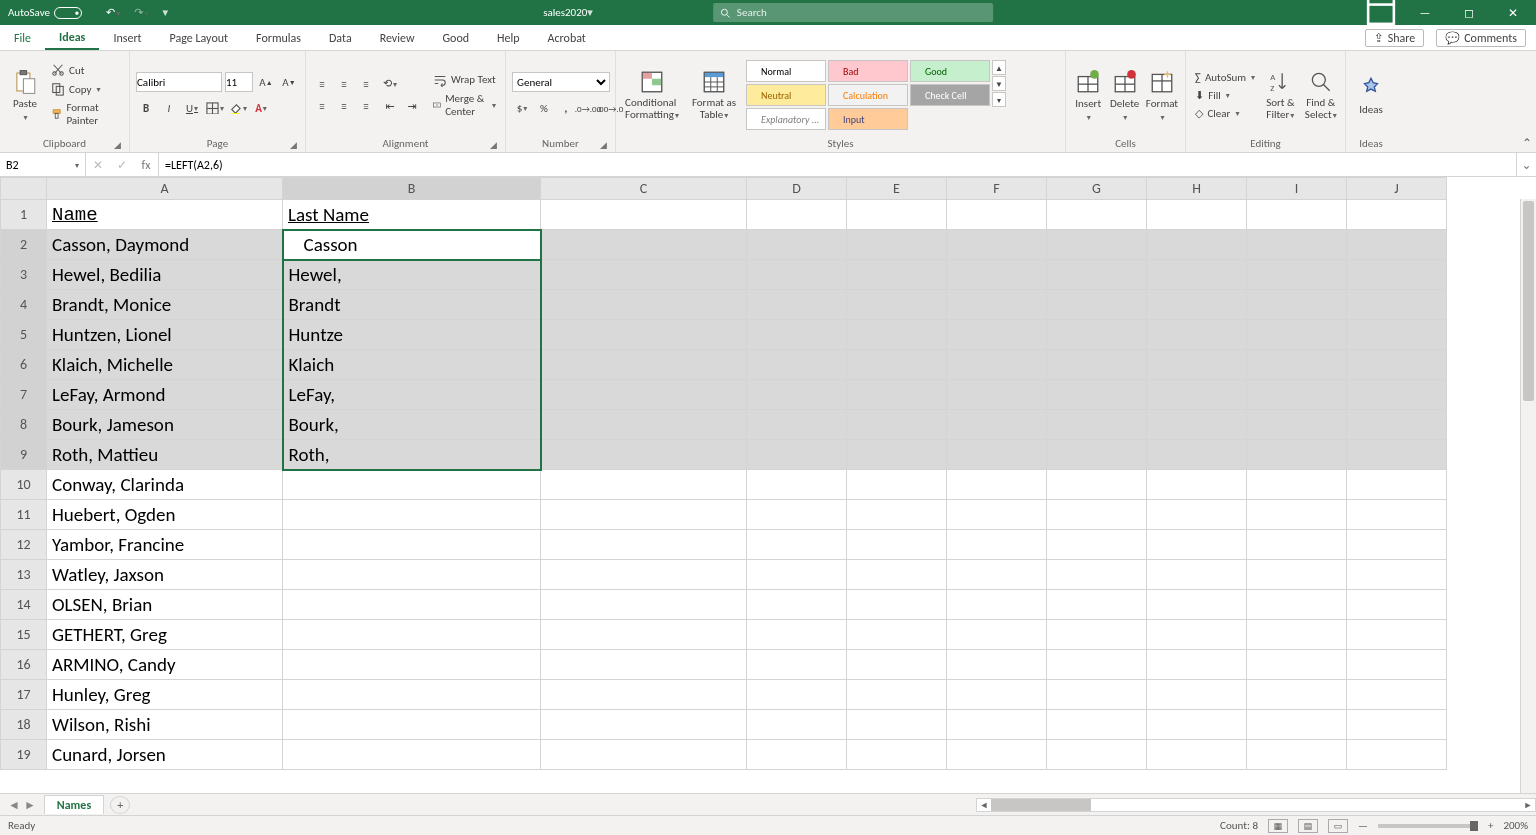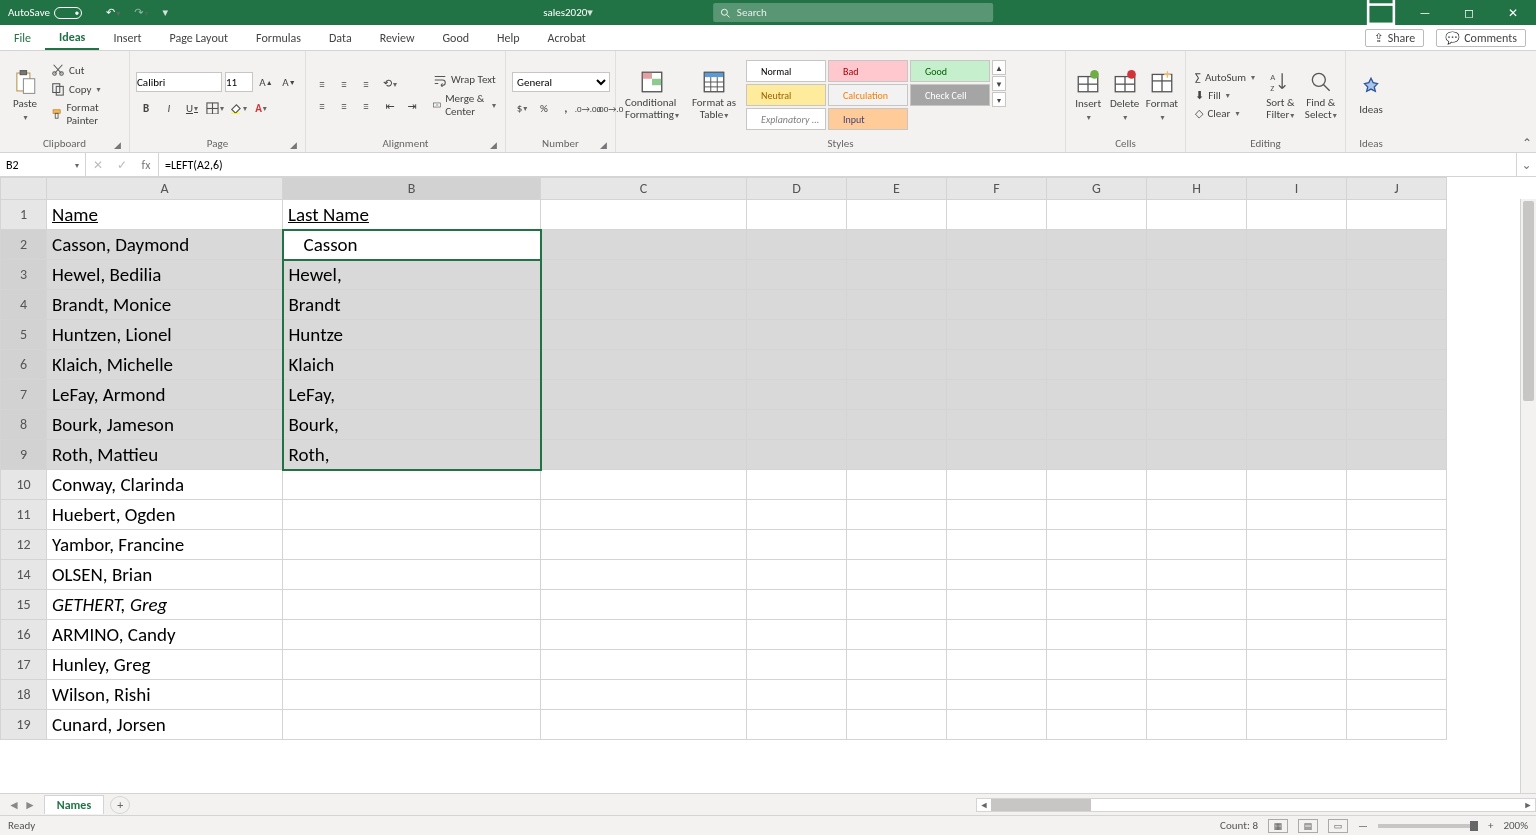--- a/index.html
+++ b/index.html
@@ -449,21 +449,21 @@
             <th style="width: 100px;">F</th>
             <th style="width: 100px;">G</th>
             <th style="width: 100px;">H</th>
             <th style="width: 100px;">I</th>
             <th style="width: 100px;">J</th>
           </tr>
         </thead>
         <tbody>
           <tr>
             <th class="rowhdr">1</th>
-            <td class="headerCell" style="width: 236px;">Name</td>
+            <td class="headerCell" style="width: 236px; font-family: Liberation Mono, monospace;">Name</td>
             <td class="headerCell" style="width: 258px;">Last Name</td>
             <td style="width: 206px;"></td>
             <td style="width: 100px;"></td>
             <td style="width: 100px;"></td>
             <td style="width: 100px;"></td>
             <td style="width: 100px;"></td>
             <td style="width: 100px;"></td>
             <td style="width: 100px;"></td>
             <td style="width: 100px;"></td>
           </tr>
@@ -604,35 +604,48 @@
             <td style="width: 206px;"></td>
             <td style="width: 100px;"></td>
             <td style="width: 100px;"></td>
             <td style="width: 100px;"></td>
             <td style="width: 100px;"></td>
             <td style="width: 100px;"></td>
             <td style="width: 100px;"></td>
             <td style="width: 100px;"></td>
           </tr>
           <tr>
+            <th class="rowhdr">13</th>
+            <td style="width: 236px;">Watley, Jaxson</td>
+            <td style="width: 258px;"></td>
+            <td style="width: 206px;"></td>
+            <td style="width: 100px;"></td>
+            <td style="width: 100px;"></td>
+            <td style="width: 100px;"></td>
+            <td style="width: 100px;"></td>
+            <td style="width: 100px;"></td>
+            <td style="width: 100px;"></td>
+            <td style="width: 100px;"></td>
+          </tr>
+          <tr>
             <th class="rowhdr">14</th>
             <td style="width: 236px;">OLSEN, Brian</td>
             <td style="width: 258px;"></td>
             <td style="width: 206px;"></td>
             <td style="width: 100px;"></td>
             <td style="width: 100px;"></td>
             <td style="width: 100px;"></td>
             <td style="width: 100px;"></td>
             <td style="width: 100px;"></td>
             <td style="width: 100px;"></td>
             <td style="width: 100px;"></td>
           </tr>
           <tr>
             <th class="rowhdr">15</th>
-            <td style="width: 236px; font-style: italic;">GETHERT, Greg</td>
+            <td style="width: 236px;">GETHERT, Greg</td>
             <td style="width: 258px;"></td>
             <td style="width: 206px;"></td>
             <td style="width: 100px;"></td>
             <td style="width: 100px;"></td>
             <td style="width: 100px;"></td>
             <td style="width: 100px;"></td>
             <td style="width: 100px;"></td>
             <td style="width: 100px;"></td>
             <td style="width: 100px;"></td>
           </tr>

